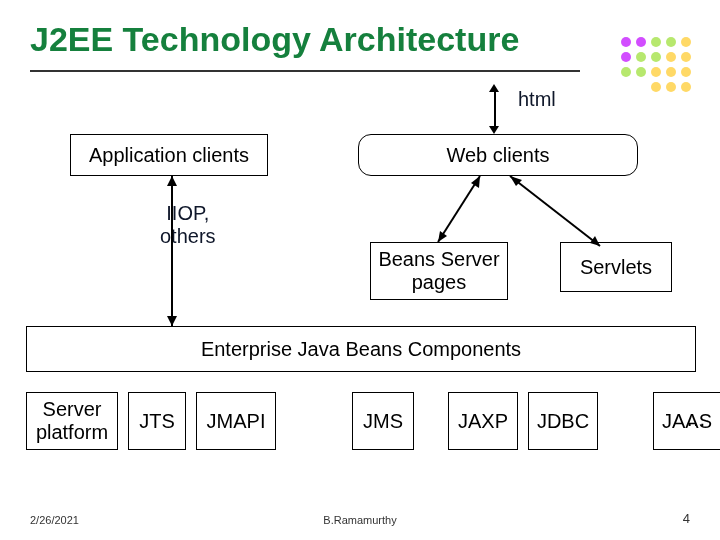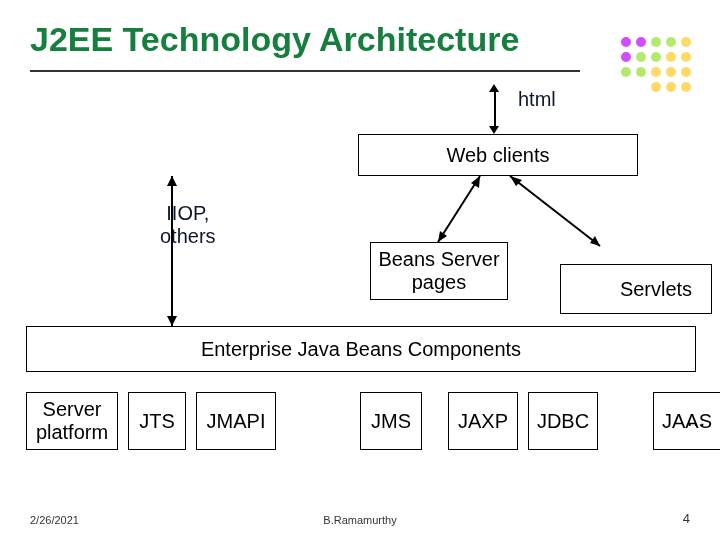--- a/index.html
+++ b/index.html
@@ -121,30 +121,31 @@
       <circle cx="55" cy="55" r="5" fill="#ffd966"></circle>
       <circle cx="70" cy="55" r="5" fill="#ffd966"></circle>
     </svg>
   </div>
 
   <div class="label" style="top:88px; left:518px;">html</div>
   <div class="arrow-line" style="left:494px; top:90px; width:2px; height:36px;"></div>
   <div class="arrowhead ah-up" style="left:489px; top:84px;"></div>
   <div class="arrowhead ah-down" style="left:489px; top:126px;"></div>
 
+  <div class="box" style="left:70px; top:134px; width:196px; height:40px;">Application clients</div>
 
-  <div class="box" style="left:358px; top:134px; width:278px; height:40px;">Web clients</div>
+  <div class="box" style="left:358px; top:134px; width:278px; height:40px;border-radius:13px;">Web clients</div>
 
   <div class="label" style="top:202px; left:160px; white-space:pre-line;">IIOP,
 others</div>
 
   <div class="box" style="left:370px; top:242px; width:136px; height:56px; white-space:pre-line; line-height:1.15;">Beans Server
 pages</div>
 
-  <div class="box" style="left:560px; top:264px; width:110px; height:48px;padding-left:40px;">Servlets</div>
+  <div class="box" style="left:560px; top:242px; width:110px; height:48px;">Servlets</div>
 
   <svg style="position:absolute; left:0; top:0; width:720px; height:540px; pointer-events:none;">
 
     <line x1="172" y1="176" x2="172" y2="326" stroke="#000" stroke-width="2"></line>
     <polygon points="172,176 167,186 177,186" fill="#000"></polygon>
     <polygon points="172,326 167,316 177,316" fill="#000"></polygon>
 
     <line x1="480" y1="176" x2="438" y2="242" stroke="#000" stroke-width="2"></line>
     <polygon points="480,176 471,183 479,188" fill="#000"></polygon>
     <polygon points="438,242 440,231 447,236" fill="#000"></polygon>
@@ -153,21 +154,21 @@
     <polygon points="510,176 516,186 522,180" fill="#000"></polygon>
     <polygon points="600,246 590,243 595,236" fill="#000"></polygon>
   </svg>
 
   <div class="box" style="left:26px; top:326px; width:668px; height:44px;">Enterprise Java Beans Components</div>
 
   <div class="box" style="left:26px; top:392px; width:90px; height:56px; white-space:pre-line; line-height:1.15;">Server
 platform</div>
   <div class="box" style="left:128px; top:392px; width:56px; height:56px;">JTS</div>
   <div class="box" style="left:196px; top:392px; width:78px; height:56px;">JMAPI</div>
-  <div class="box" style="left:360px; top:392px; width:60px; height:56px;">JMS</div>
+  <div class="box" style="left:352px; top:392px; width:60px; height:56px;">JMS</div>
   <div class="box" style="left:448px; top:392px; width:68px; height:56px;">JAXP</div>
   <div class="box" style="left:528px; top:392px; width:68px; height:56px;">JDBC</div>
   <div class="box" style="left:608px; top:392px; width:66px; height:56px;margin-left:45px;">JAAS</div>
   <div class="ellipsis" style="left:686px; top:408px;">…</div>
 
   <div class="footer-date">2/26/2021</div>
   <div class="footer-author">B.Ramamurthy</div>
   <div class="footer-page">4</div>
 
 </div>

